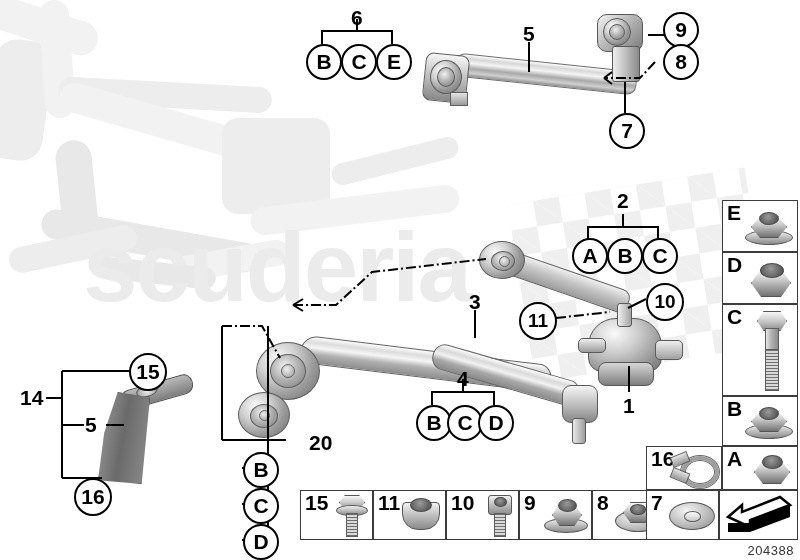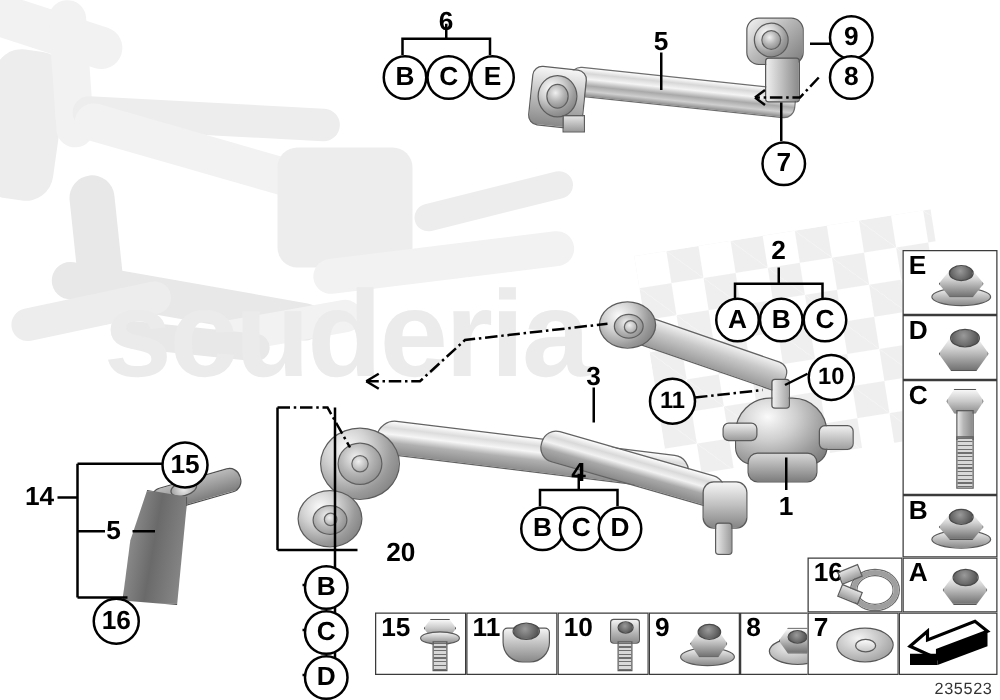--- a/index.html
+++ b/index.html
@@ -528,15 +528,15 @@
     <div class="cell" style="left:719px;top:490px;width:79px;height:50px;">
       <svg class="arrow-glyph" style="left:4px;top:4px;" width="70" height="40" viewBox="0 0 70 40">
         <polygon points="4,22 18,10 18,17 56,2 66,10 26,25 26,32" fill="#ffffff" stroke="#000" stroke-width="2.5"></polygon>
         <polygon points="4,22 18,10 18,17 56,2 66,10 66,22 26,37 26,32 4,32" fill="#000" opacity="0"></polygon>
         <polygon points="26,25 66,10 66,22 26,37" fill="#000"></polygon>
         <polygon points="4,28 26,28 26,37 4,37" fill="#000"></polygon>
       </svg>
     </div>
   </div>
 
-  <div class="diagram-id">235523</div>
+  <div class="diagram-id">204388</div>
 
 </div>
 
 </body></html>

